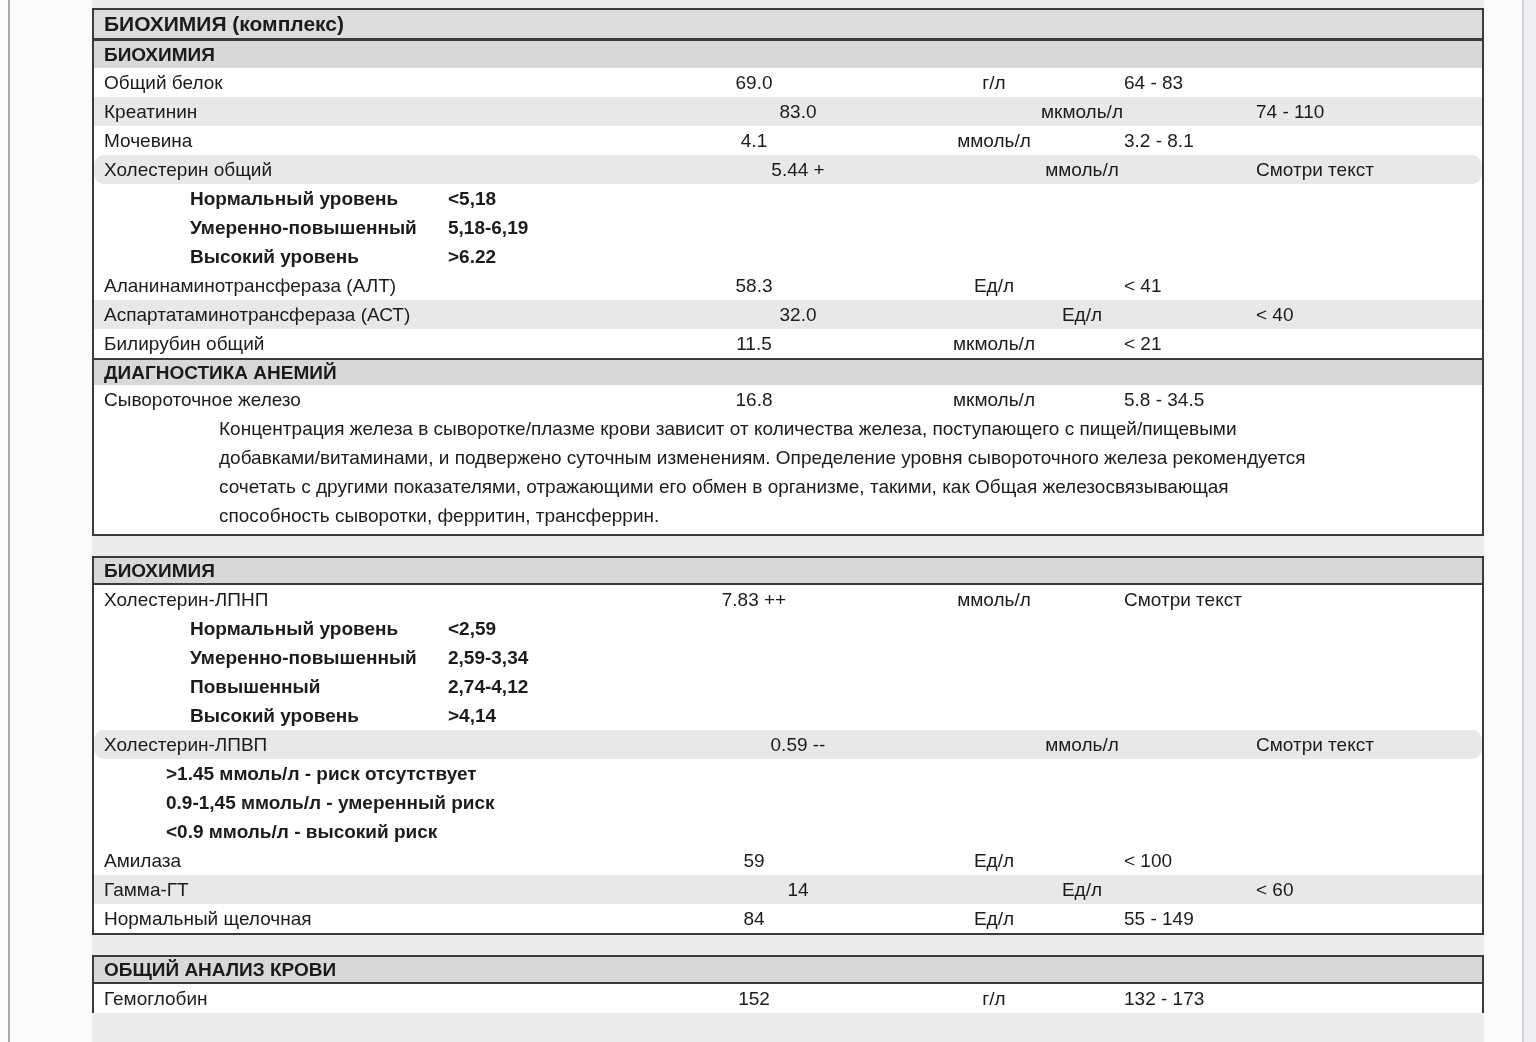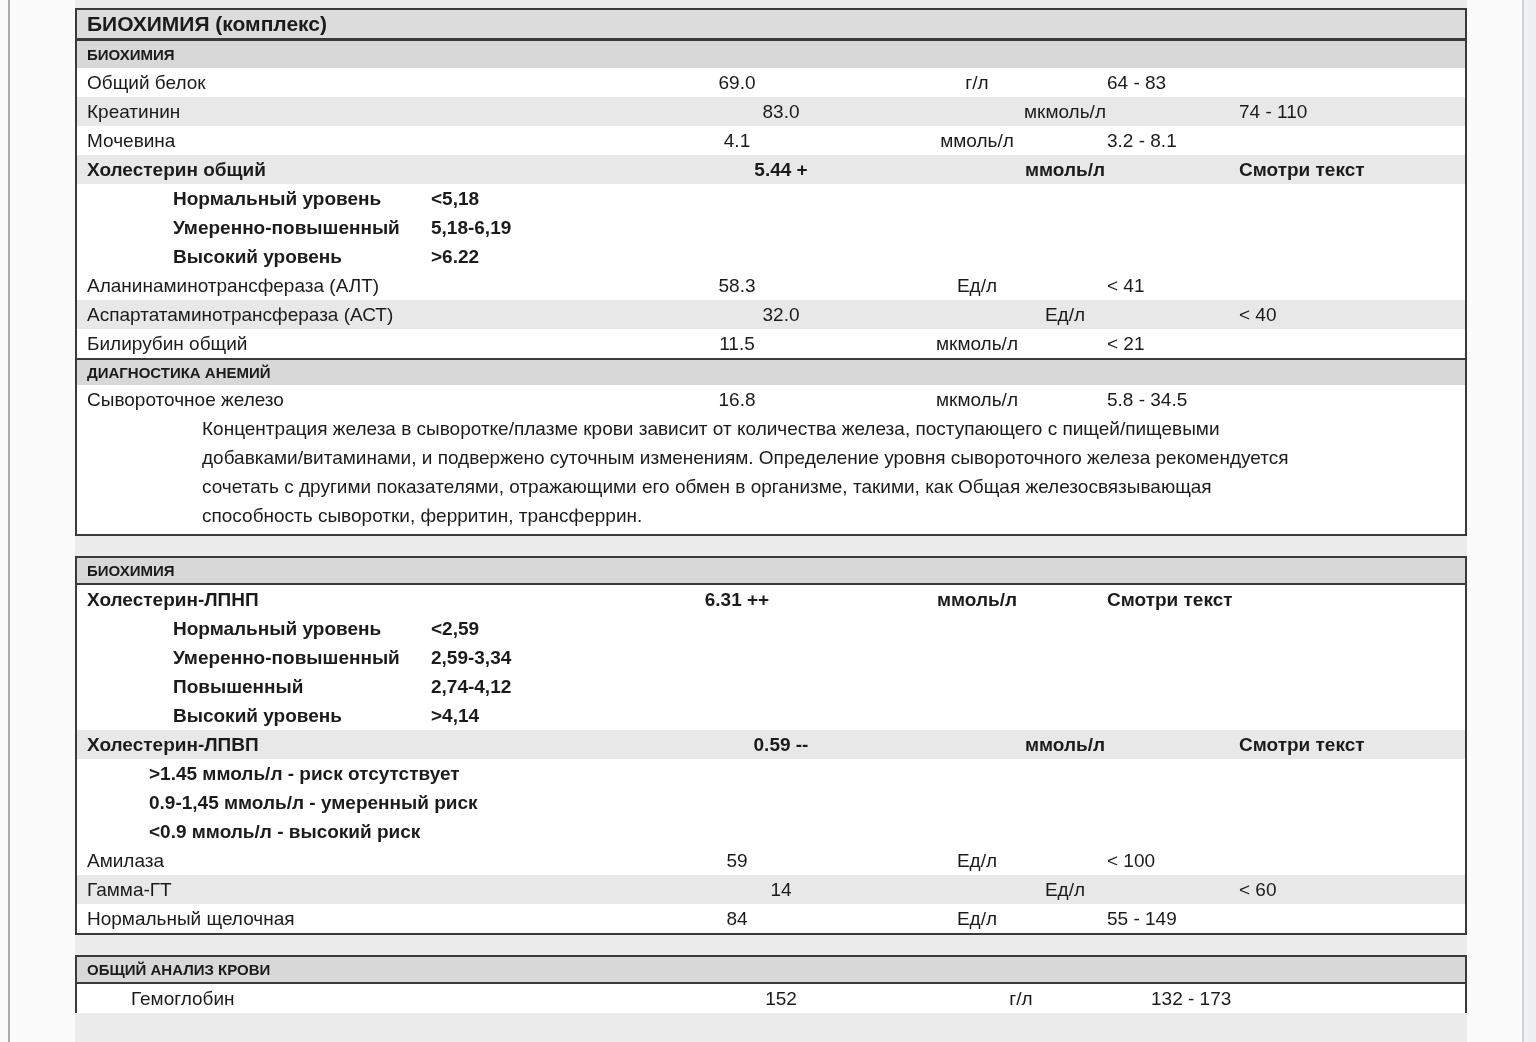--- a/index.html
+++ b/index.html
@@ -8,56 +8,56 @@
     background:#fbfbfb;
     font-family:"Liberation Sans","DejaVu Sans",sans-serif;
     color:#1b1b1b;
     position:relative;
     overflow:hidden;
   }
 
   .left-edge-line { position:absolute; left:8px; top:0; width:2px; height:1042px; background:#a9a9a9; }
   .scroll-track { position:absolute; left:1522px; top:0; width:14px; height:1042px; background:#eef0f4; border-left:2px solid #d2d2da; }
 
-  .doc-column { position:absolute; left:75px; top:0; width:1392px; height:1042px; background:#ececec; padding-top:8px; }
+  .doc-column { position:absolute; left:92px; top:0; width:1392px; height:1042px; background:#ececec; padding-top:8px; }
 
   .box { background:#ffffff; border:2px solid #3a3a3a; }
   .box.gap { margin-top:20px; }
   .box.cut { border-bottom:none; }
 
   .title-row {
     height:31px; display:flex; align-items:center; padding-left:10px;
     background:#dcdcdc; border-bottom:3px solid #3a3a3a;
     font-weight:700; font-size:21px;
   }
   .section-row {
     height:27px; display:flex; align-items:center; padding-left:10px;
-    background:#d8d8d8; font-weight:700; font-size:15px;
+    background:#d8d8d8; font-weight:700; font-size:19px;
   }
   .section-row.rule-top { border-top:2px solid #3a3a3a; }
   .section-row.rule-bottom { border-bottom:2px solid #3a3a3a; }
 
   .row { display:flex; align-items:center; height:29px; font-size:19px; }
   .row.shaded { background:#e8e8e8;gap:44px; }
-  .row.bold { font-weight:700; }
+  .row.bold { font-weight:400;border-radius:10px; }
   .c-name  { width:550px; flex:none; padding-left:10px; white-space:nowrap; }
   .c-val   { width:220px; flex:none; text-align:center; white-space:nowrap; }
   .c-unit  { width:260px; flex:none; text-align:center; white-space:nowrap; }
   .c-range { flex:1 1 auto; text-align:left; white-space:nowrap; }
 
   .sub-row { display:flex; align-items:center; height:29px; font-size:19px; font-weight:700; padding-left:96px; background:#ffffff; }
   .s-label { width:258px; flex:none; white-space:nowrap; }
   .s-value { white-space:nowrap; }
 
   .note-row { display:flex; align-items:center; height:29px; font-size:19px; font-weight:700; padding-left:72px; background:#ffffff; }
 
   .comment { padding:0 70px 4px 125px; font-size:19px; line-height:29px; background:#ffffff; }
   .comment-line { white-space:nowrap; }
 
-  .box.cut .row:last-child { margin-bottom:28px;padding-left:44px; }
+  .box.cut .row:last-child { margin-bottom:28px; }
 </style>
 </head>
 <body>
 
 <div class="left-edge-line"></div>
 
 <div class="doc-column">
 
   <div class="box">
     <div class="title-row">
@@ -143,21 +143,21 @@
     </div>
   </div>
 
   <div class="box gap">
     <div class="section-row rule-bottom">
       <span>БИОХИМИЯ</span>
     </div>
 
     <div class="row bold">
       <span class="c-name">Холестерин-ЛПНП</span>
-      <span class="c-val">6.31 ++</span>
+      <span class="c-val">7.83 ++</span>
       <span class="c-unit">ммоль/л</span>
       <span class="c-range">Смотри текст</span>
     </div>
 
     <div class="sub-row">
       <span class="s-label">Нормальный уровень</span>
       <span class="s-value">&lt;2,59</span>
     </div>
     <div class="sub-row">
       <span class="s-label">Умеренно-повышенный</span>

